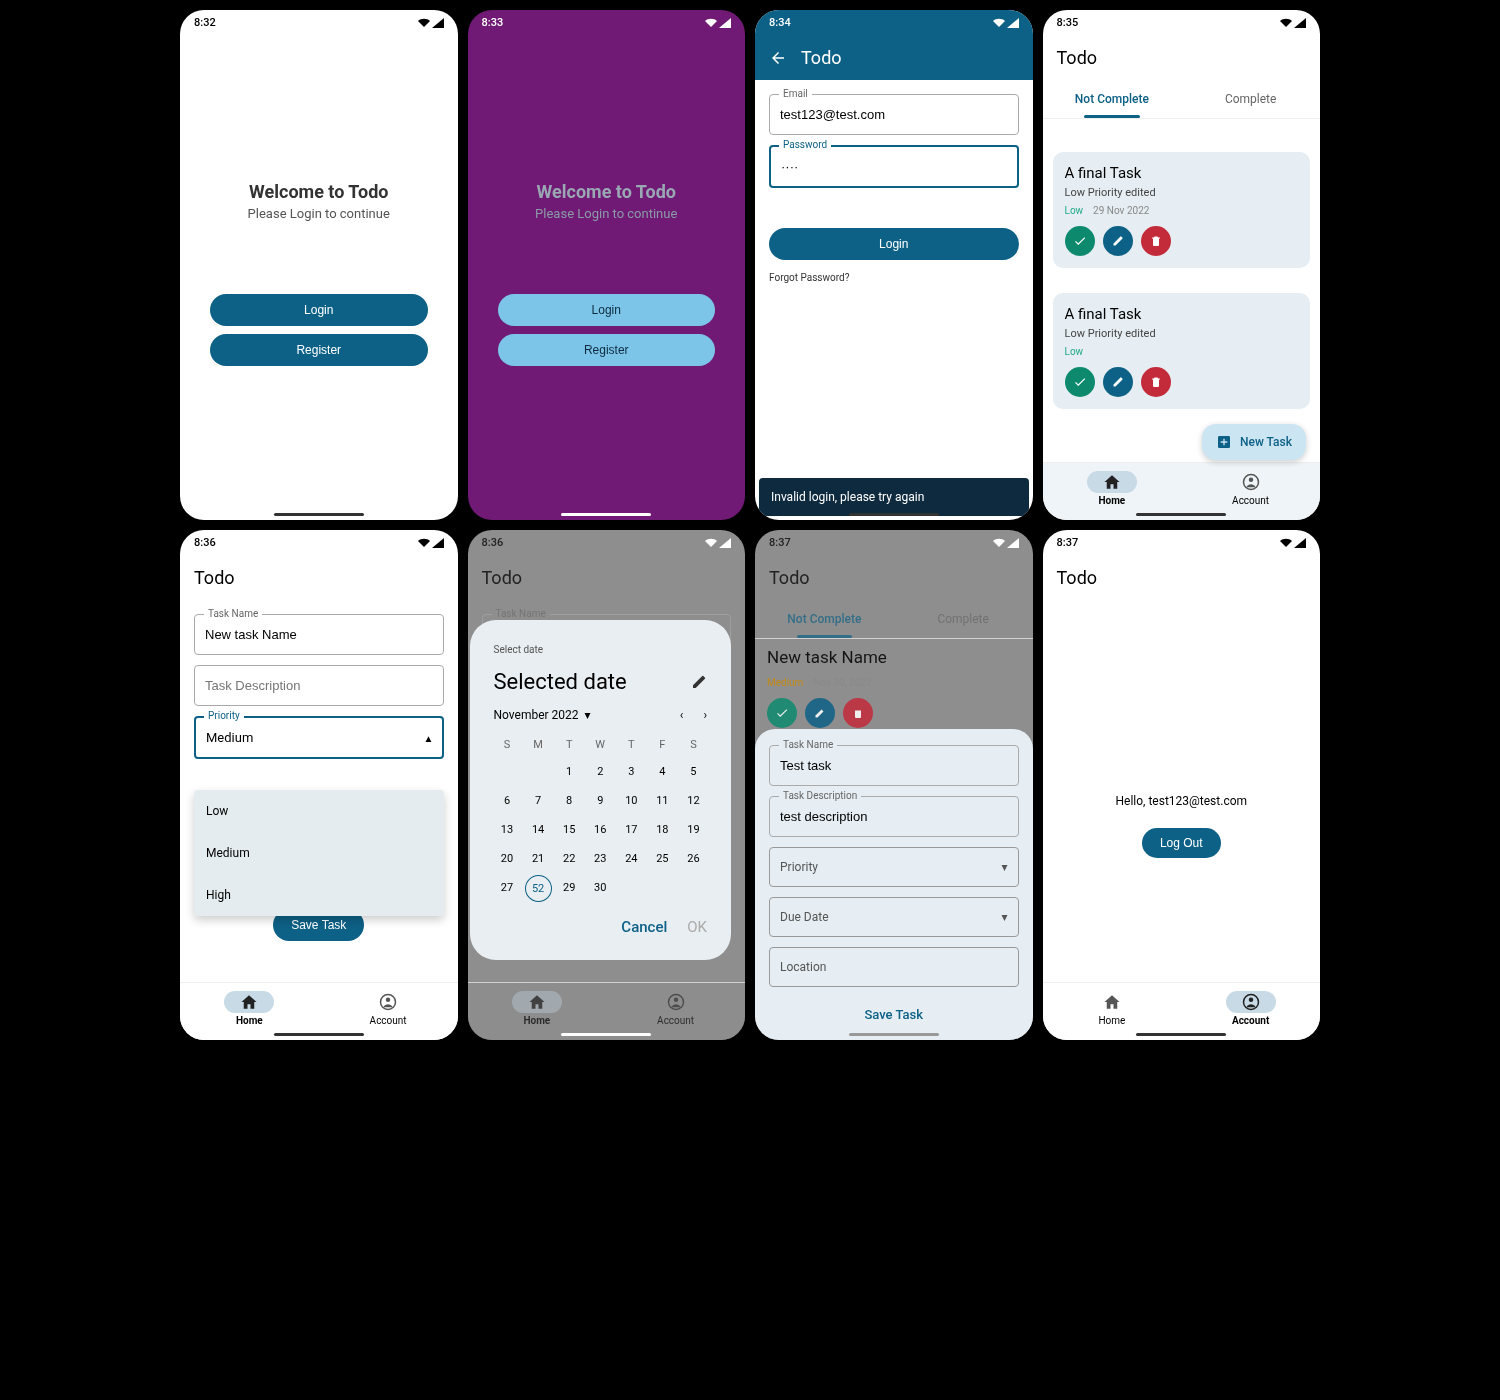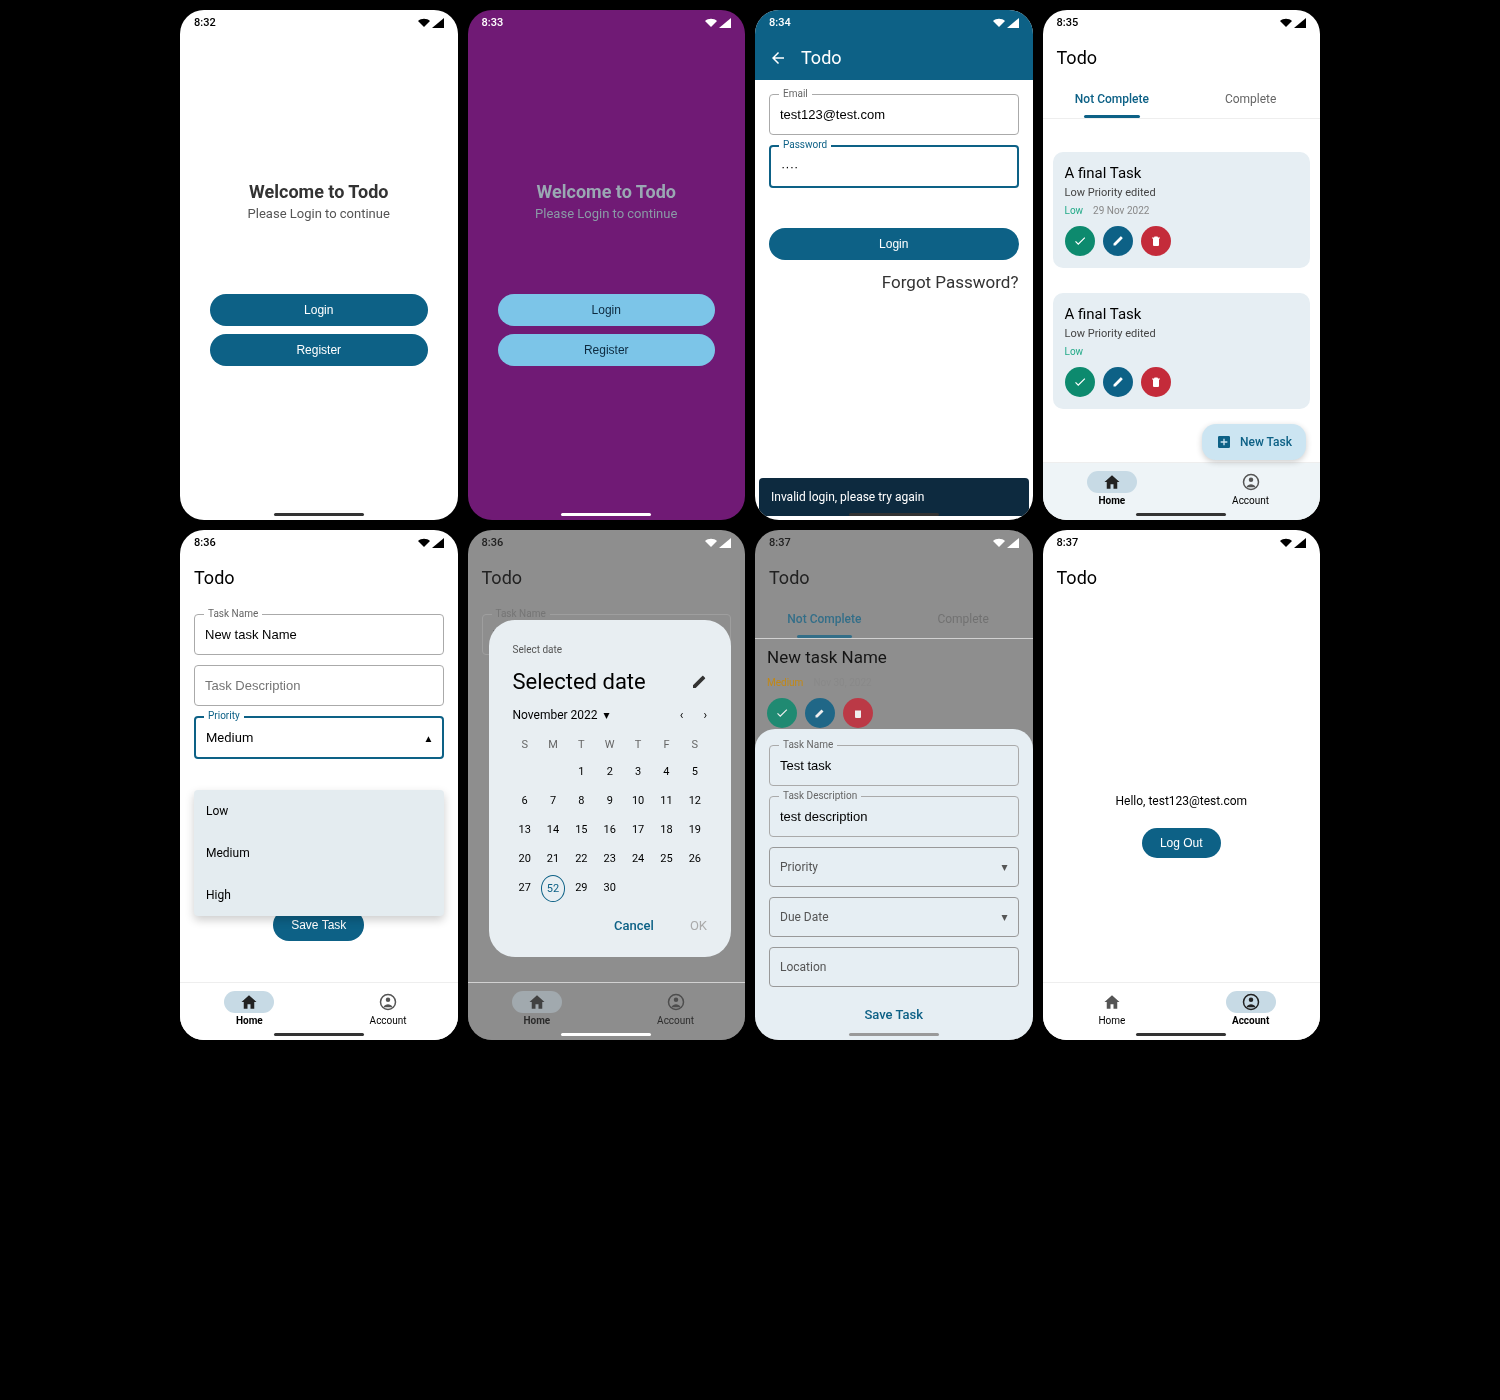--- a/index.html
+++ b/index.html
@@ -19,21 +19,21 @@
 .subtitle { font-size: 13px; color: #555; margin-bottom: 73px; }
 .phone.dark .subtitle { color: #8a9aa6; }
 .btn { width: 100%; padding: 9px; border: none; border-radius: 20px; font-size: 12px; font-weight: 500; cursor: pointer; margin-bottom: 8px; text-align: center; }
 .btn-primary { background: #0d6186; color: #fff; }
 .btn-light { background: #7cc5e8; color: #0d2a3f; }
 .text-field { position: relative; margin-bottom: 10px; }
 .text-field label { position: absolute; top: -6px; left: 10px; background: #fff; padding: 0 4px; font-size: 10px; color: #666; }
 .text-field.focused label { color: #0d6186; }
 .text-field input, .text-field .field-val { width: 100%; padding: 12px 10px; border: 1px solid #aaa; border-radius: 4px; font-size: 13px; outline: none; background: transparent; }
 .text-field.focused input { border-color: #0d6186; border-width: 2px; }
-.link { font-size: 17px; color: #333; text-align: right; display: block; margin-top: 4px; }
+.link { font-size: 10px; color: #333; display: block; margin-top: 4px; }
 .snackbar { position: absolute; bottom: 4px; left: 4px; right: 4px; background: #0d2a3f; color: #fff; padding: 12px; border-radius: 4px; font-size: 12px; }
 .tabs { display: flex; border-bottom: 1px solid #eee; }
 .tab { flex: 1; text-align: center; padding: 12px 0; font-size: 12px; color: #666; position: relative; }
 .tab.active { color: #0d6186; font-weight: 500; }
 .tab.active::after { content: ''; position: absolute; bottom: 0; left: 30%; right: 30%; height: 3px; background: #0d6186; border-radius: 2px; }
 .task-card { background: #e6eef3; border-radius: 10px; padding: 12px; margin-bottom: 8px; margin-top: 25px; }
 .task-card.white { background: #fff; border: 1px solid #eee; }
 .task-title { font-size: 15px; font-weight: 400; margin-bottom: 4px; }
 .task-desc { font-size: 11px; color: #444; margin-bottom: 6px; }
 .task-meta { display: flex; gap: 10px; font-size: 10px; margin-bottom: 10px; }
@@ -50,30 +50,30 @@
 .nav-item { flex: 1; display: flex; flex-direction: column; align-items: center; padding: 8px 0 14px; font-size: 10px; gap: 2px; }
 .nav-item.active .nav-icon-wrap { background: #c7dae5; border-radius: 14px; padding: 2px 16px; }
 .nav-item.active { font-weight: 700; }
 .nav-icon-wrap { padding: 2px 16px; }
 .nav-handle { position: absolute; bottom: 4px; left: 50%; transform: translateX(-50%); width: 90px; height: 3px; background: #333; border-radius: 2px; }
 .phone.dark .nav-handle, .dimmed .nav-handle { background: #999; }
 .dropdown-menu { position: absolute; background: #e4ecf0; border-radius: 4px; box-shadow: 0 4px 10px rgba(0,0,0,0.2); overflow: hidden; left: 14px; right: 14px; }
 .dropdown-item { padding: 14px 12px; font-size: 12px; }
 .dimmed { background: #8e8e8e; }
 .dimmed .status-bar, .dimmed .appbar-title { color: #222; }
-.dialog { position: absolute; left: 21px; right: 14px; background: #e8eef2; border-radius: 26px; padding: 24px; }
+.dialog { position: absolute; left: 2px; right: 14px; background: #e8eef2; border-radius: 26px; padding: 24px; }
 .dialog-label { font-size: 10px; color: #555; margin-bottom: 14px; }
 .dialog-title { font-size: 22px; font-weight: 400; margin-bottom: 14px; display: flex; justify-content: space-between; align-items: center; }
 .month-row { display: flex; justify-content: space-between; align-items: center; font-size: 12px; margin-bottom: 12px; }
 .month-label { display: flex; align-items: center; gap: 6px; }
 .cal { display: grid; grid-template-columns: repeat(7, 1fr); gap: 4px; text-align: center; font-size: 11px; }
 .cal-h { color: #666; padding: 4px 0; }
 .cal-d { padding: 6px 0; }
 .cal-d.sel { border: 1px solid #0d6186; border-radius: 50%; color: #0d6186; }
-.dialog-actions { display: flex; justify-content: flex-end; gap: 36px; margin-top: 16px; font-size: 13px; }
+.dialog-actions { display: flex; justify-content: flex-end; gap: 20px; margin-top: 16px; font-size: 15px; }
 .dialog-actions .ok { color: #aaa; }
 .dialog-actions .cancel { color: #0d6186; font-weight: 500; }
 .sheet { position: absolute; left: 0; right: 0; bottom: 0; background: #e6eef3; border-radius: 20px 20px 0 0; padding: 16px 14px 8px; }
 .sheet .text-field label { background: #e6eef3; }
 .sheet .field-box { border: 1px solid #999; border-radius: 4px; padding: 12px 10px; font-size: 12px; color: #555; margin-bottom: 10px; display: flex; justify-content: space-between; align-items: center; }
 .sheet-save { text-align: center; color: #0d6186; font-size: 13px; font-weight: 500; padding: 10px 0; }
 .hello-txt { text-align: center; font-size: 12px; margin-top: 180px; margin-bottom: 20px; }
 .logout-btn { background: #0d6186; color: #fff; border: none; padding: 8px 18px; border-radius: 18px; font-size: 12px; display: block; margin: 0 auto; }
 .sel-arrow { position: absolute; right: 10px; top: 50%; transform: translateY(-50%); font-size: 10px; }
 svg { display: block; }

